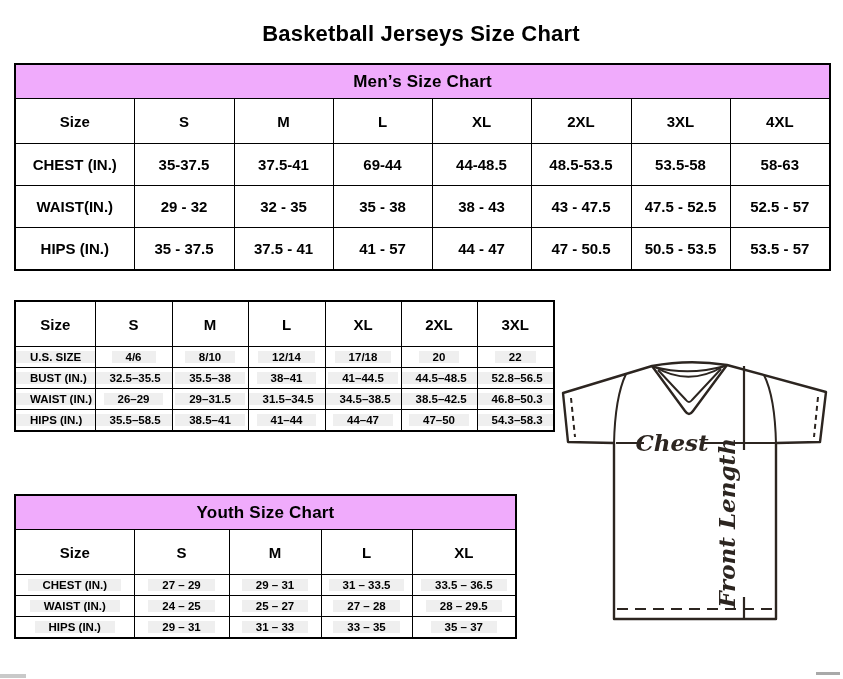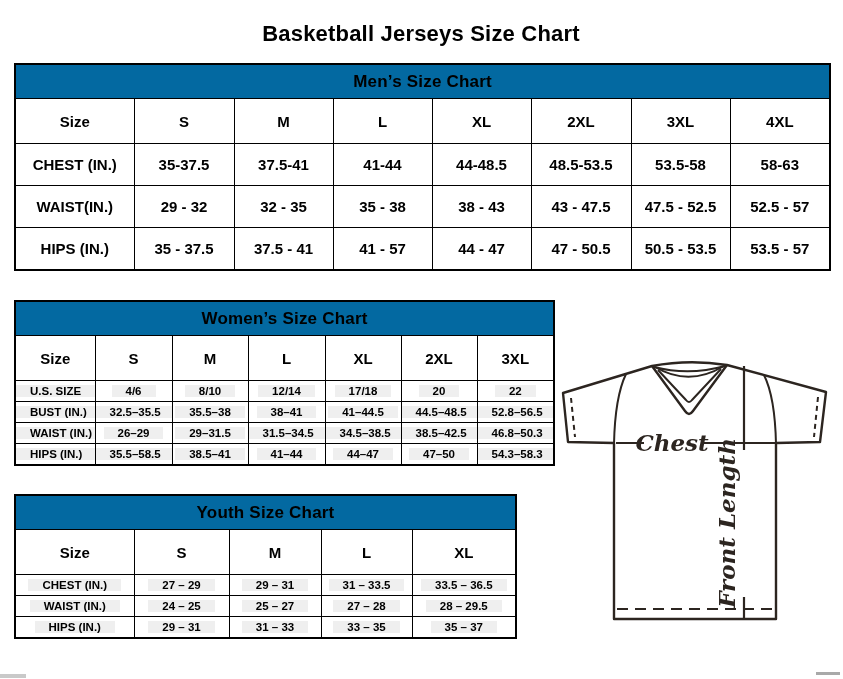--- a/index.html
+++ b/index.html
@@ -12,21 +12,21 @@
     text-align:center;font-size:22px;font-weight:bold;letter-spacing:.2px;
   }
   .tbl-wrap{position:absolute;}
   .tbl-wrap.mens{left:14px;top:63px;width:815px;}
   .tbl-wrap.womens{left:14px;top:300px;width:539px;}
   .tbl-wrap.youth{left:14px;top:494px;width:501px;}
   table{border-collapse:collapse;table-layout:fixed;width:100%;background:#fff;}
   table{border:2px solid #000;}
   th,td{border:1px solid #000;text-align:center;vertical-align:middle;
         font-weight:bold;padding:0;overflow:hidden;white-space:nowrap;}
-  th.sec{background:#0369a1;height:33px;font-size:17px;letter-spacing:.2px;}
+  th.sec{background:#f0abfc;height:33px;font-size:17px;letter-spacing:.2px;}
   td.colhead{height:44px;font-size:15px;}
   .mens td.cell{height:41px;font-size:15px;}
   .womens td.cell,.youth td.cell{height:20px;font-size:11.5px;}
   .womens td.cell .hl,.youth td.cell .hl{background:#efefef;padding:0 14px;}
   .jersey{position:absolute;left:551px;top:357px;width:285px;height:270px;}
   .scroll-frag{position:absolute;}
   .scroll-frag.left{left:0;top:674px;width:26px;height:4px;background:#c9c9c9;}
   .scroll-frag.right{left:816px;top:672px;width:24px;height:3px;background:#a9a9a9;}
 </style>
 </head>
@@ -57,21 +57,21 @@
           <td class="colhead">L</td>
           <td class="colhead">XL</td>
           <td class="colhead">2XL</td>
           <td class="colhead">3XL</td>
           <td class="colhead">4XL</td>
         </tr>
         <tr>
           <td class="cell"><span>CHEST (IN.)</span></td>
           <td class="cell"><span>35-37.5</span></td>
           <td class="cell"><span>37.5-41</span></td>
-          <td class="cell"><span>41-44</span></td>
+          <td class="cell"><span>69-44</span></td>
           <td class="cell"><span>44-48.5</span></td>
           <td class="cell"><span>48.5-53.5</span></td>
           <td class="cell"><span>53.5-58</span></td>
           <td class="cell"><span>58-63</span></td>
         </tr>
         <tr>
           <td class="cell"><span>WAIST(IN.)</span></td>
           <td class="cell"><span>29 - 32</span></td>
           <td class="cell"><span>32 - 35</span></td>
           <td class="cell"><span>35 - 38</span></td>
@@ -99,23 +99,20 @@
         <col style="width: 80px;">
         <col style="width: 77px;">
         <col style="width: 76px;">
         <col style="width: 77px;">
         <col style="width: 76px;">
         <col style="width: 76px;">
         <col style="width: 77px;">
       </colgroup>
       <tbody>
         <tr>
-          <th class="sec" colspan="7">Women’s Size Chart</th>
-        </tr>
-        <tr>
           <td class="colhead">Size</td>
           <td class="colhead">S</td>
           <td class="colhead">M</td>
           <td class="colhead">L</td>
           <td class="colhead">XL</td>
           <td class="colhead">2XL</td>
           <td class="colhead">3XL</td>
         </tr>
         <tr>
           <td class="cell"><span class="hl">U.S. SIZE</span></td>

